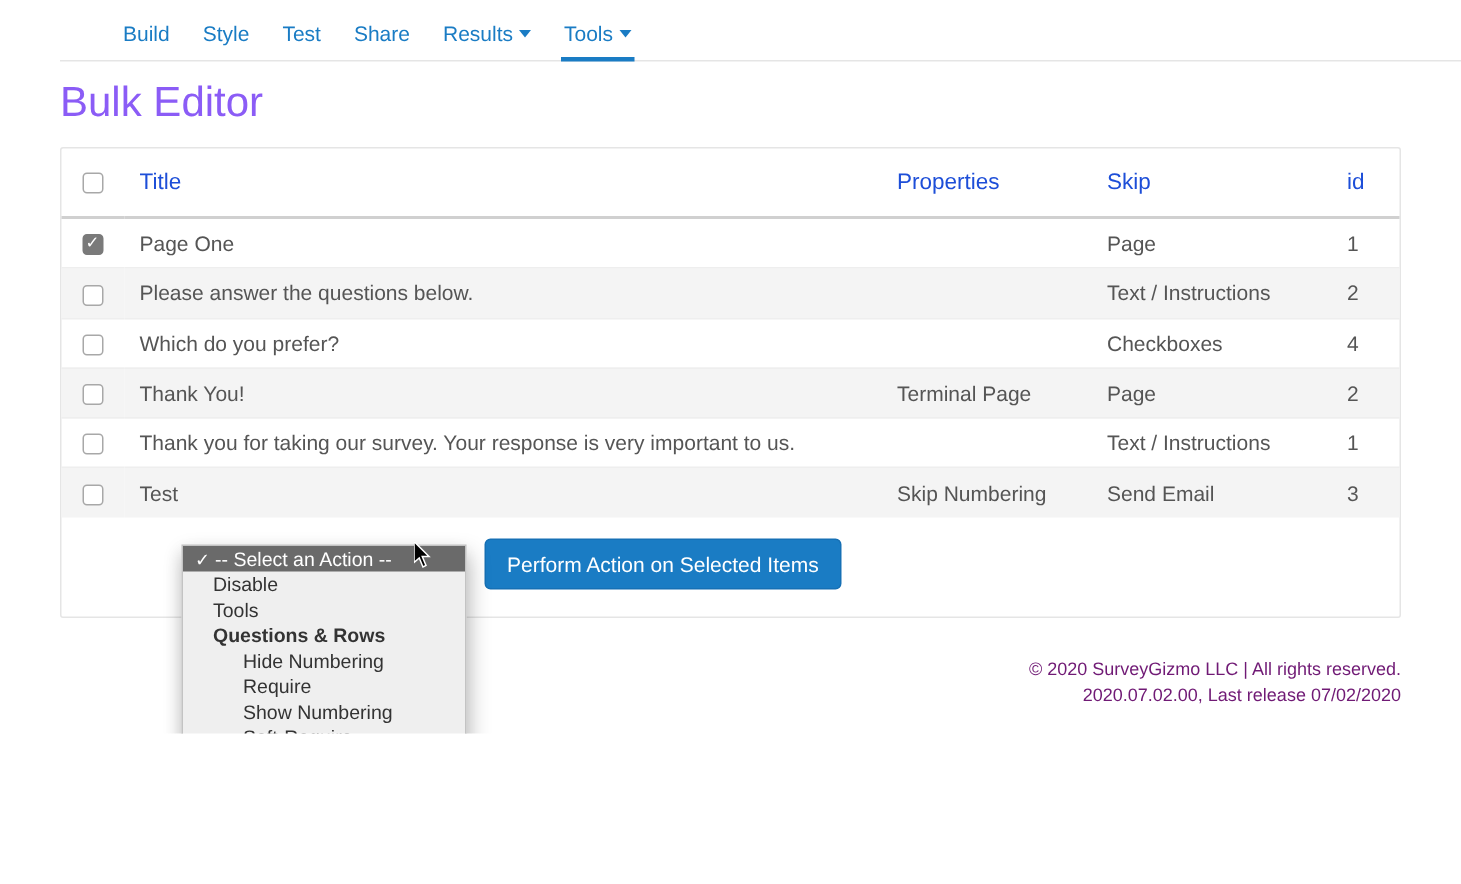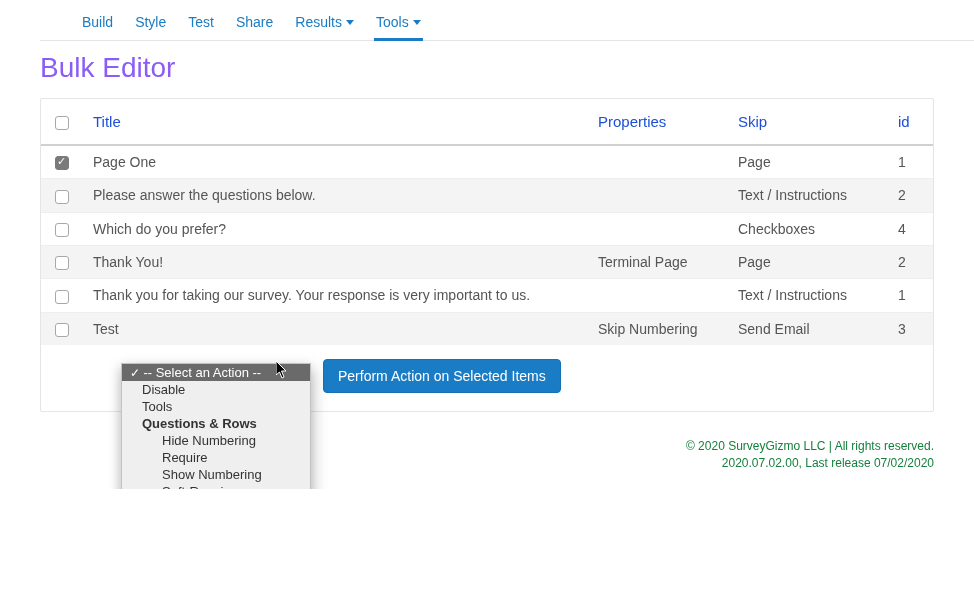--- a/index.html
+++ b/index.html
@@ -40,21 +40,21 @@
     font-size: 13px; z-index: 10;
   }
   .select-dropdown .opt { padding: 1px 8px 1px 20px; color: #333; cursor: default; }
   .select-dropdown .opt.indent { padding-left: 40px; }
   .select-dropdown .opt.group { font-weight: bold; }
   .select-dropdown .opt.selected { background: #6a6a6a; color: #fff; padding-left: 8px; }
   .select-dropdown .opt.selected::before { content: "✓ "; font-size: 12px; }
   
   .cursor-arrow { position: absolute; left: 235px; top: 16px; width: 12px; height: 18px; z-index: 20; pointer-events: none; }
   
-  .footer { text-align: right; padding: 6px 40px 18px 0; font-size: 12px; color: #15803d; line-height: 1.4; }
+  .footer { text-align: right; padding: 6px 40px 18px 0; font-size: 12px; color: #701a75; line-height: 1.4; }
 </style>
 </head>
 <body>
 
 <div class="nav-tabs" id="nav-tabs">
     <div class="nav-tab">
       <span>Build</span>
     </div>
     <div class="nav-tab">
       <span>Style</span>

